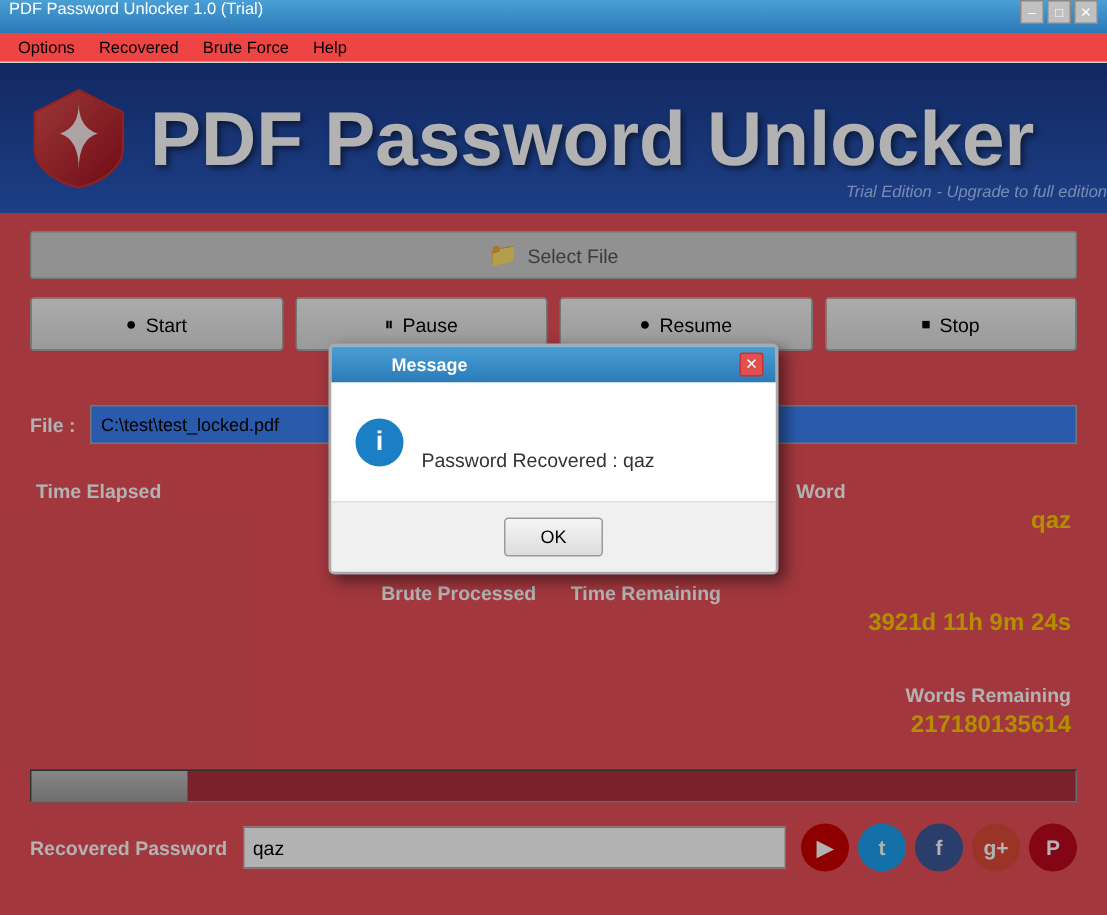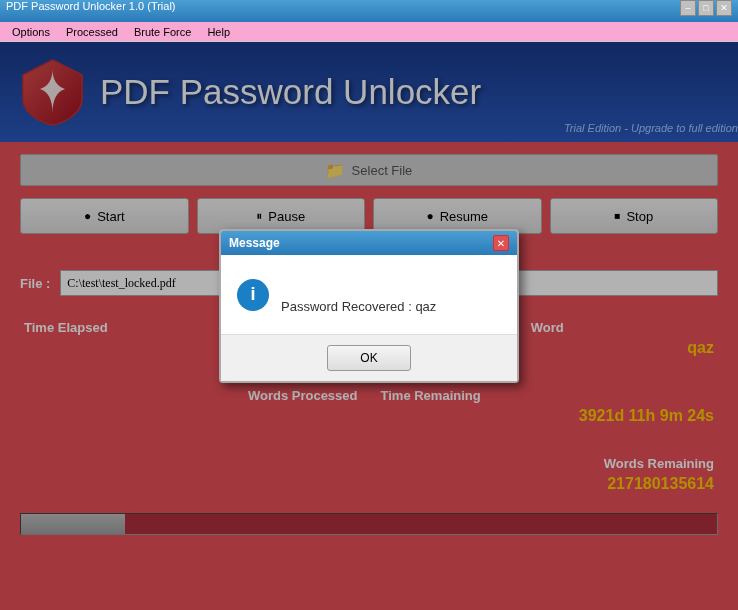--- a/index.html
+++ b/index.html
@@ -20,21 +20,21 @@
       width: 16px; height: 16px;
       background: #c0c0c0;
       border: 1px solid #888;
       font-size: 9px;
       display: flex; align-items: center; justify-content: center;
       cursor: pointer;
     }
 
     
     .menu-bar {
-      background: #f9a8d4;
+      background: #ef4444;
       height: 20px;
       display: flex;
       align-items: center;
       padding: 0 4px;
       font-size: 11px;
       border-bottom: 1px solid #ccc;
     }
     .menu-item { padding: 0 8px; cursor: pointer; }
 
     
@@ -54,22 +54,22 @@
       padding: 10px 20px;
       position: relative;
     }
     .logo-shield {
       width: 65px;
       height: 70px;
       margin-right: 15px;
     }
     .header-title {
       color: white;
-      font-size: 35px;
-      font-weight: normal;
+      font-size: 51px;
+      font-weight: bold;
       text-shadow: 2px 2px 4px rgba(0,0,0,0.5);
       font-family: Arial, sans-serif;
     }
     .trial-text {
       position: absolute;
       bottom: 8px;
       right: 0;
       color: #aac8ff;
       font-size: 11px;
       font-style: italic;
@@ -128,24 +128,23 @@
     .file-label {
       color: white;
       font-size: 13px;
       font-weight: bold;
       white-space: nowrap;
     }
     .file-path-input {
       flex: 1;
       height: 26px;
       border: 1px solid #aaa;
-      background: #ffffff;
+      background: #3b82f6;
       padding: 0 6px;
       font-size: 12px;
-      font-family: Liberation Serif, serif;
     }
 
     
     .stats-grid {
       display: grid;
       grid-template-columns: 1fr 1fr;
       gap: 15px;
       margin-bottom: 12px;
     }
     .stat-block { padding: 8px 4px; }
@@ -246,20 +245,21 @@
       display: flex;
       align-items: center;
       justify-content: space-between;
       padding: 0 8px;
       border-radius: 2px 2px 0 0;
     }
     .modal-title {
       color: white;
       font-size: 12px;
       font-weight: bold;
+      margin-left: 32px;
     }
     .modal-close-btn {
       width: 16px; height: 16px;
       background: #e05050;
       border: 1px solid #cc3030;
       color: white;
       font-size: 10px;
       display: flex; align-items: center; justify-content: center;
       cursor: pointer;
       border-radius: 2px;
@@ -289,21 +289,21 @@
       margin-top: 24px;
     }
     .modal-footer {
       padding: 10px;
       display: flex;
       justify-content: center;
       background: #f0f0f0;
       border-top: 1px solid #ddd;
     }
     .ok-btn {
-      width: 84px;
+      width: 66px;
       height: 26px;
       background: linear-gradient(to bottom, #f5f5f5, #ddd);
       border: 1px solid #999;
       border-radius: 3px;
       font-size: 12px;
       cursor: pointer;
     }
   </style>
 </head>
 <body>
@@ -312,21 +312,21 @@
   <span>PDF Password Unlocker 1.0 (Trial)</span>
   <div class="title-bar-buttons">
     <div class="title-btn">–</div>
     <div class="title-btn">□</div>
     <div class="title-btn">✕</div>
   </div>
 </div>
 
 <div class="menu-bar">
   <span class="menu-item">Options</span>
-  <span class="menu-item">Processed</span>
+  <span class="menu-item">Recovered</span>
   <span class="menu-item">Brute Force</span>
   <span class="menu-item">Help</span>
 </div>
 
 <div class="main-window">
 
   <div class="header-banner">
 
     <svg class="logo-shield" viewBox="0 0 65 70">
       <defs>
@@ -376,41 +376,62 @@
     <div class="stats-grid">
       <div class="stat-block">
         <div class="stat-label">Time Elapsed</div>
         <div class="stat-value">0d 0h 0m 18s</div>
       </div>
       <div class="stat-block stat-center">
         <div class="stat-label">Word</div>
         <div class="stat-value">qaz</div>
       </div>
       <div class="stat-block stat-right">
-        <div class="stat-label">Words Processed</div>
+        <div class="stat-label">Brute Processed</div>
       </div>
 
       <div class="stat-block">
         <div class="stat-label">Time Remaining</div>
         <div class="stat-value">3921d 11h 9m 24s</div>
       </div>
       <div class="stat-block stat-center">
         <div class="stat-label">&nbsp;</div>
         <div class="stat-value">&nbsp;</div>
       </div>
       <div class="stat-block stat-right">
         <div class="stat-label">Words Remaining</div>
         <div class="stat-value">217180135614</div>
       </div>
     </div>
 
     <div class="progress-bar-container">
       <div class="progress-bar-fill"></div>
     </div>
 
+    <div class="bottom-row">
+      <span class="recovered-label">Recovered Password</span>
+      <input class="recovered-input" type="text" value="qaz" style="">
+      <div class="social-icons">
+        <button class="social-btn social-youtube">
+          <span>▶</span>
+        </button>
+        <button class="social-btn social-twitter">
+          <span>t</span>
+        </button>
+        <button class="social-btn social-facebook">
+          <span>f</span>
+        </button>
+        <button class="social-btn social-google">
+          <span>g+</span>
+        </button>
+        <button class="social-btn social-pinterest">
+          <span>P</span>
+        </button>
+      </div>
+    </div>
 
   </div>
 
   <div class="modal-overlay">
     <div class="modal-dialog">
       <div class="modal-title-bar">
         <span class="modal-title">Message</span>
         <div class="modal-close-btn">✕</div>
       </div>
       <div class="modal-body">

